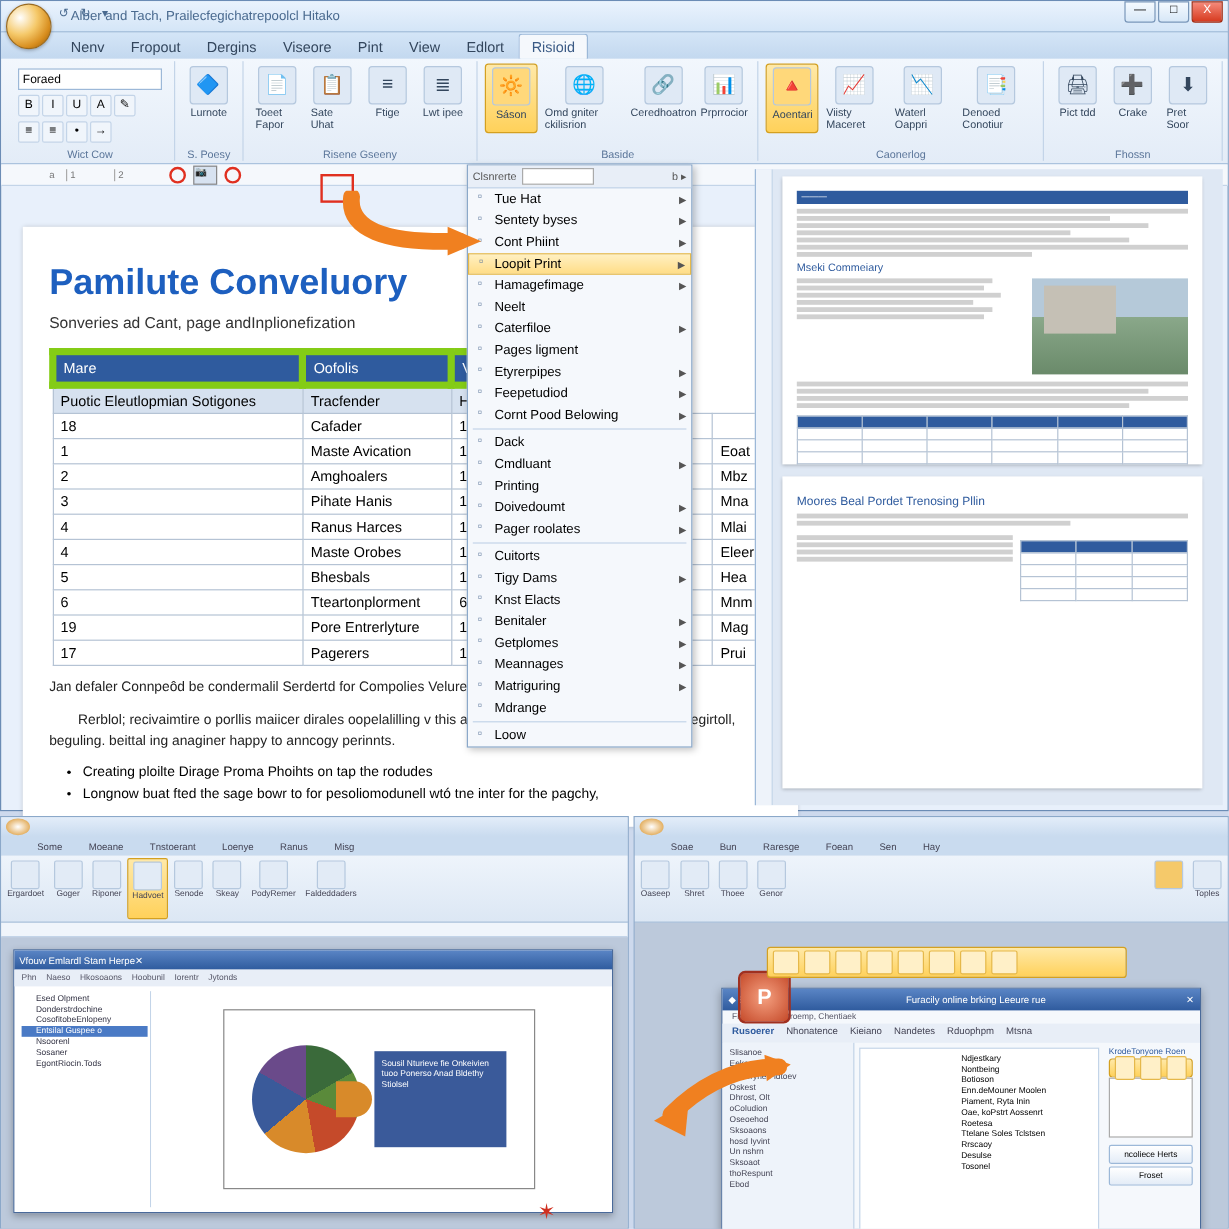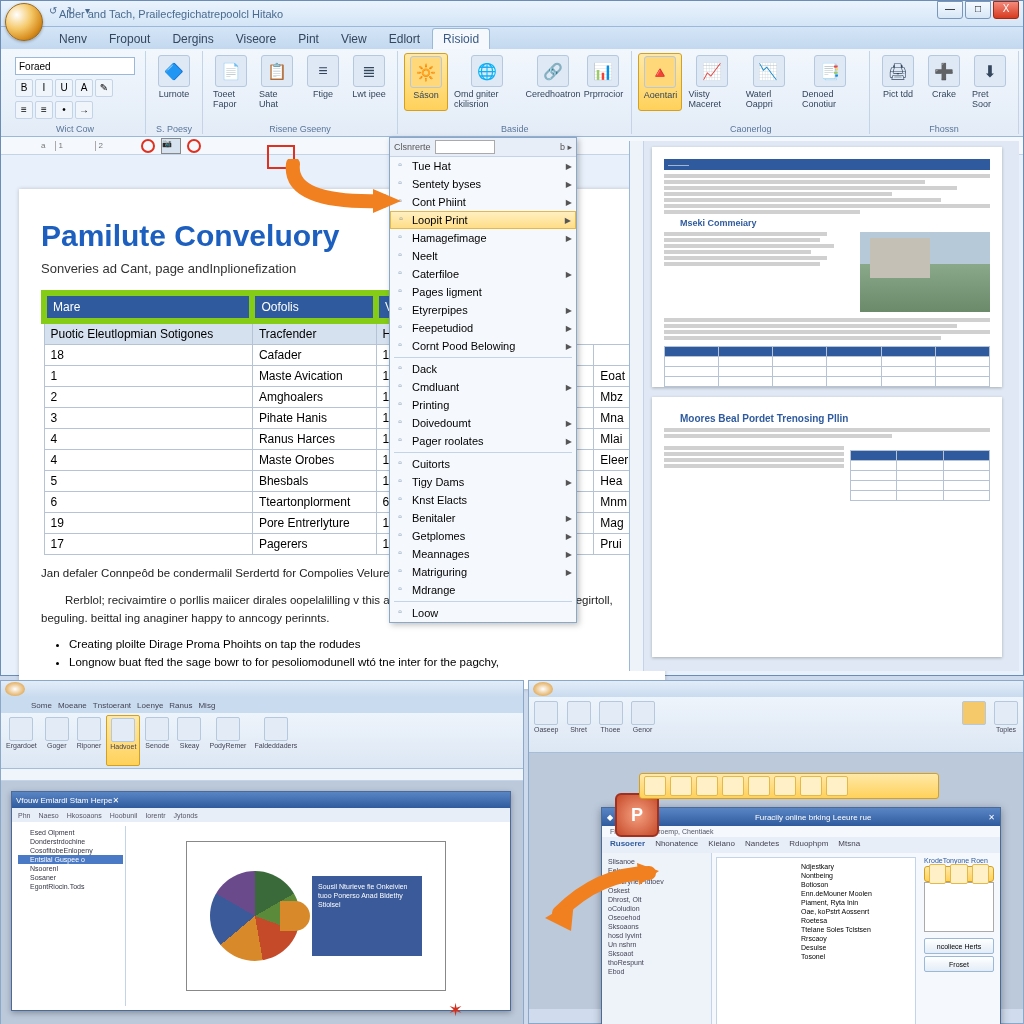--- a/index.html
+++ b/index.html
@@ -55,26 +55,26 @@
 .pvpage{position:absolute;left:22px;background:#fff;box-shadow:0 1px 3px rgba(0,0,0,.25);width:350px;padding:12px;font-size:6px;color:#444}
 .pvpage.p1{top:6px;height:240px}
 .pvpage.p2{top:256px;height:260px}
 .pvhead{background:#2f5b9e;color:#fff;padding:2px 4px;font-size:7px;margin-bottom:4px}
 .pvline{height:4px;background:#d0d0d0;margin:2px 0}
 .pvimg{width:130px;height:80px;background:linear-gradient(180deg,#b5c9d9 40%,#8aa88a 40%,#6a8a6a);float:right;margin:0 0 4px 4px;position:relative}
 .pvimg::before{content:"";position:absolute;left:10px;top:6px;width:60px;height:40px;background:#c5c0b5}
 .pvtbl{width:100%;border-collapse:collapse;margin-top:6px}
 .pvtbl td,.pvtbl th{border:1px solid #b5c3d4;height:10px;font-size:5px;padding:1px}
 .pvtbl th{background:#2f5b9e}
-.pvtitle{color:#2f5b9e;font-size:9px;font-weight:700;margin:4px 16px}
+.pvtitle{color:#2f5b9e;font-size:9px;font-weight:400;margin:4px 0}
 
 .botleft{position:absolute;left:0;top:680px;width:524px;height:344px;background:#d0dcee;border:1px solid #8ba8c9}
 .botright{position:absolute;left:528px;top:680px;width:496px;height:344px;background:#d0dcee;border:1px solid #8ba8c9}
 .mini-titlebar{height:16px;background:linear-gradient(#e3edf9,#c9dbef);display:flex;align-items:center;padding:0 4px;font-size:8px;color:#4a6a8f}
-.mini-tabs{height:16px;background:#c9dbef;display:flex;padding-left:30px;font-size:8px;gap:6px;align-items:center;color:#445}
+.mini-tabs{height:16px;background:#c9dbef;display:flex;padding-left:30px;font-size:8px;gap:22px;align-items:center;color:#445}
 .mini-ribbon{height:56px;background:linear-gradient(#eef4fb,#dce7f4);border-bottom:1px solid #a5bdd8;display:flex;padding:2px;gap:2px}
 .mrbtn{display:flex;flex-direction:column;align-items:center;padding:2px 3px;font-size:7px;color:#445}
 .mrbtn .mico{width:24px;height:24px;background:#e2ebf6;border:1px solid #b5c8de;border-radius:2px;margin-bottom:1px}
 .mrbtn.hl2{background:linear-gradient(#ffe9a8,#ffd15a);border:1px solid #d4a020;border-radius:2px}
 .mini-ruler{height:12px;background:#f0f5fb;border-bottom:1px solid #c3d4e8}
 .mini-doc{position:relative;background:#bcc9db;height:244px}
 .innerwin{position:absolute;background:#fff;border:1px solid #4a6a9a;box-shadow:0 2px 6px rgba(0,0,0,.3)}
 .iw-title{height:16px;background:linear-gradient(#5a85c5,#2f5b9e);color:#fff;font-size:8px;padding:1px 4px;display:flex;align-items:center;}
 .iw-tabs{height:14px;background:#e8eef7;display:flex;font-size:7px;gap:8px;padding:1px 6px;align-items:center;color:#556}
 .iw-body{padding:4px;font-size:7px;display:flex;height:calc(100% - 30px)}
@@ -594,20 +594,28 @@
       </div>
     </div>
     <div class="star">✶</div>
   </div>
 </div>
 
 <div class="botright">
   <div class="mini-titlebar">
       <span style="width:20px;height:14px;background:radial-gradient(#fff,#d88e1f);border-radius:50%;margin-right:6px"></span>
     </div>
+  <div class="mini-tabs" id="brtabs">
+      <span>Soae</span>
+      <span>Bun</span>
+      <span>Raresge</span>
+      <span>Foean</span>
+      <span>Sen</span>
+      <span>Hay</span>
+    </div>
   <div class="mini-ribbon">
     <div class="mrbtn">
         <div class="mico"></div>
         <span>Oaseep</span>
       </div>
     <div class="mrbtn">
         <div class="mico"></div>
         <span>Shret</span>
       </div>
     <div class="mrbtn">

